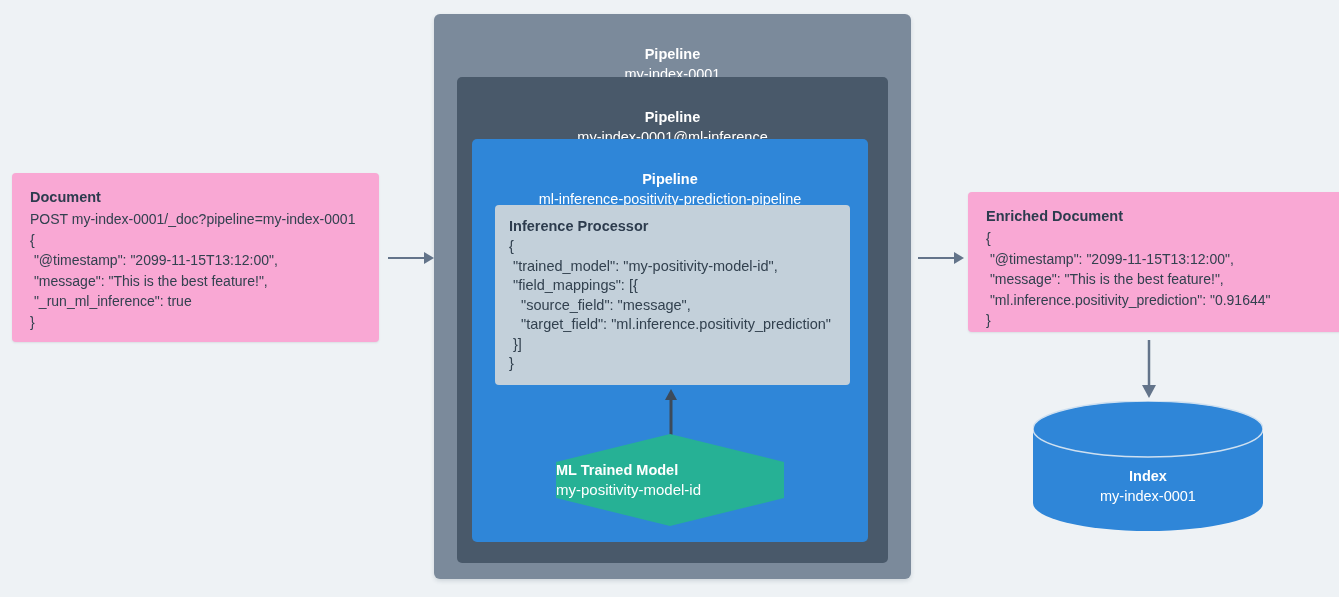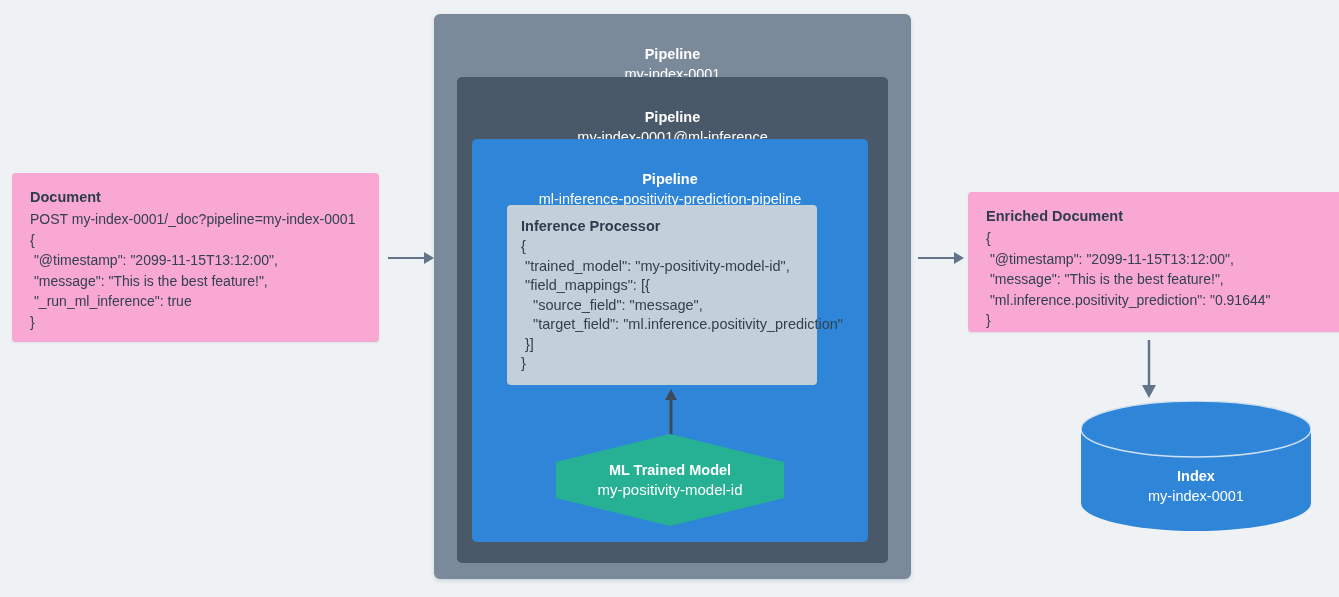--- a/index.html
+++ b/index.html
@@ -108,21 +108,21 @@
   }
   .hex-wrap svg { display: block; }
   .hex-label {
     position: absolute;
     left: 0;
     top: 0;
     width: 100%;
     height: 100%;
     display: flex;
     flex-direction: column;
-    align-items: center;
+    align-items: flex-start;
     justify-content: center;
     color: #ffffff;
     pointer-events: none;
   }
   .hex-title {
     font-weight: bold;
     font-size: 14.5px;
     line-height: 19px;
     white-space: pre;
   }
@@ -202,21 +202,21 @@
     </div>
   </div>
 
   <div class="box-inner" style="left:472px; top:139px; width:396px; height:403px;">
     <div class="box-head">
       <div class="bh-title">Pipeline</div>
       <div class="bh-sub">ml-inference-positivity-prediction-pipeline</div>
     </div>
   </div>
 
-  <div class="proc-box" style="left:507px; top:205px; width:310px; height:180px;">
+  <div class="proc-box" style="left:495px; top:205px; width:355px; height:180px;">
     <div class="proc-title">Inference Processor</div>
     <div class="proc-line">{</div>
     <div class="proc-line"> "trained_model": "my-positivity-model-id",</div>
     <div class="proc-line"> "field_mappings": [{</div>
     <div class="proc-line">   "source_field": "message",</div>
     <div class="proc-line">   "target_field": "ml.inference.positivity_prediction"</div>
     <div class="proc-line"> }]</div>
     <div class="proc-line">}</div>
   </div>
 
@@ -253,21 +253,21 @@
     <div class="doc-line">}</div>
   </div>
 
   <div class="arrow" style="left:1139px; top:340px;">
     <svg width="20" height="58" viewBox="0 0 20 58">
       <line x1="10" y1="0" x2="10" y2="46" stroke="#63748a" stroke-width="2.5"></line>
       <polygon points="3,45 10,58 17,45" fill="#63748a"></polygon>
     </svg>
   </div>
 
-  <div class="cyl-wrap" style="left:1033px; top:401px; width:230px; height:130px;margin-left:48px;">
+  <div class="cyl-wrap" style="left:1033px; top:401px; width:230px; height:130px;">
     <svg width="230" height="130" viewBox="0 0 230 130">
       <path d="M0,28 L0,102 A115,28 0 0 0 230,102 L230,28 Z" fill="#2f86d8"></path>
       <ellipse cx="115" cy="28" rx="115" ry="28" fill="#2f86d8" stroke="#cfe0f0" stroke-width="1.5"></ellipse>
     </svg>
     <div class="cyl-label">
       <div class="cyl-title">Index</div>
       <div class="cyl-sub">my-index-0001</div>
     </div>
   </div>
 

